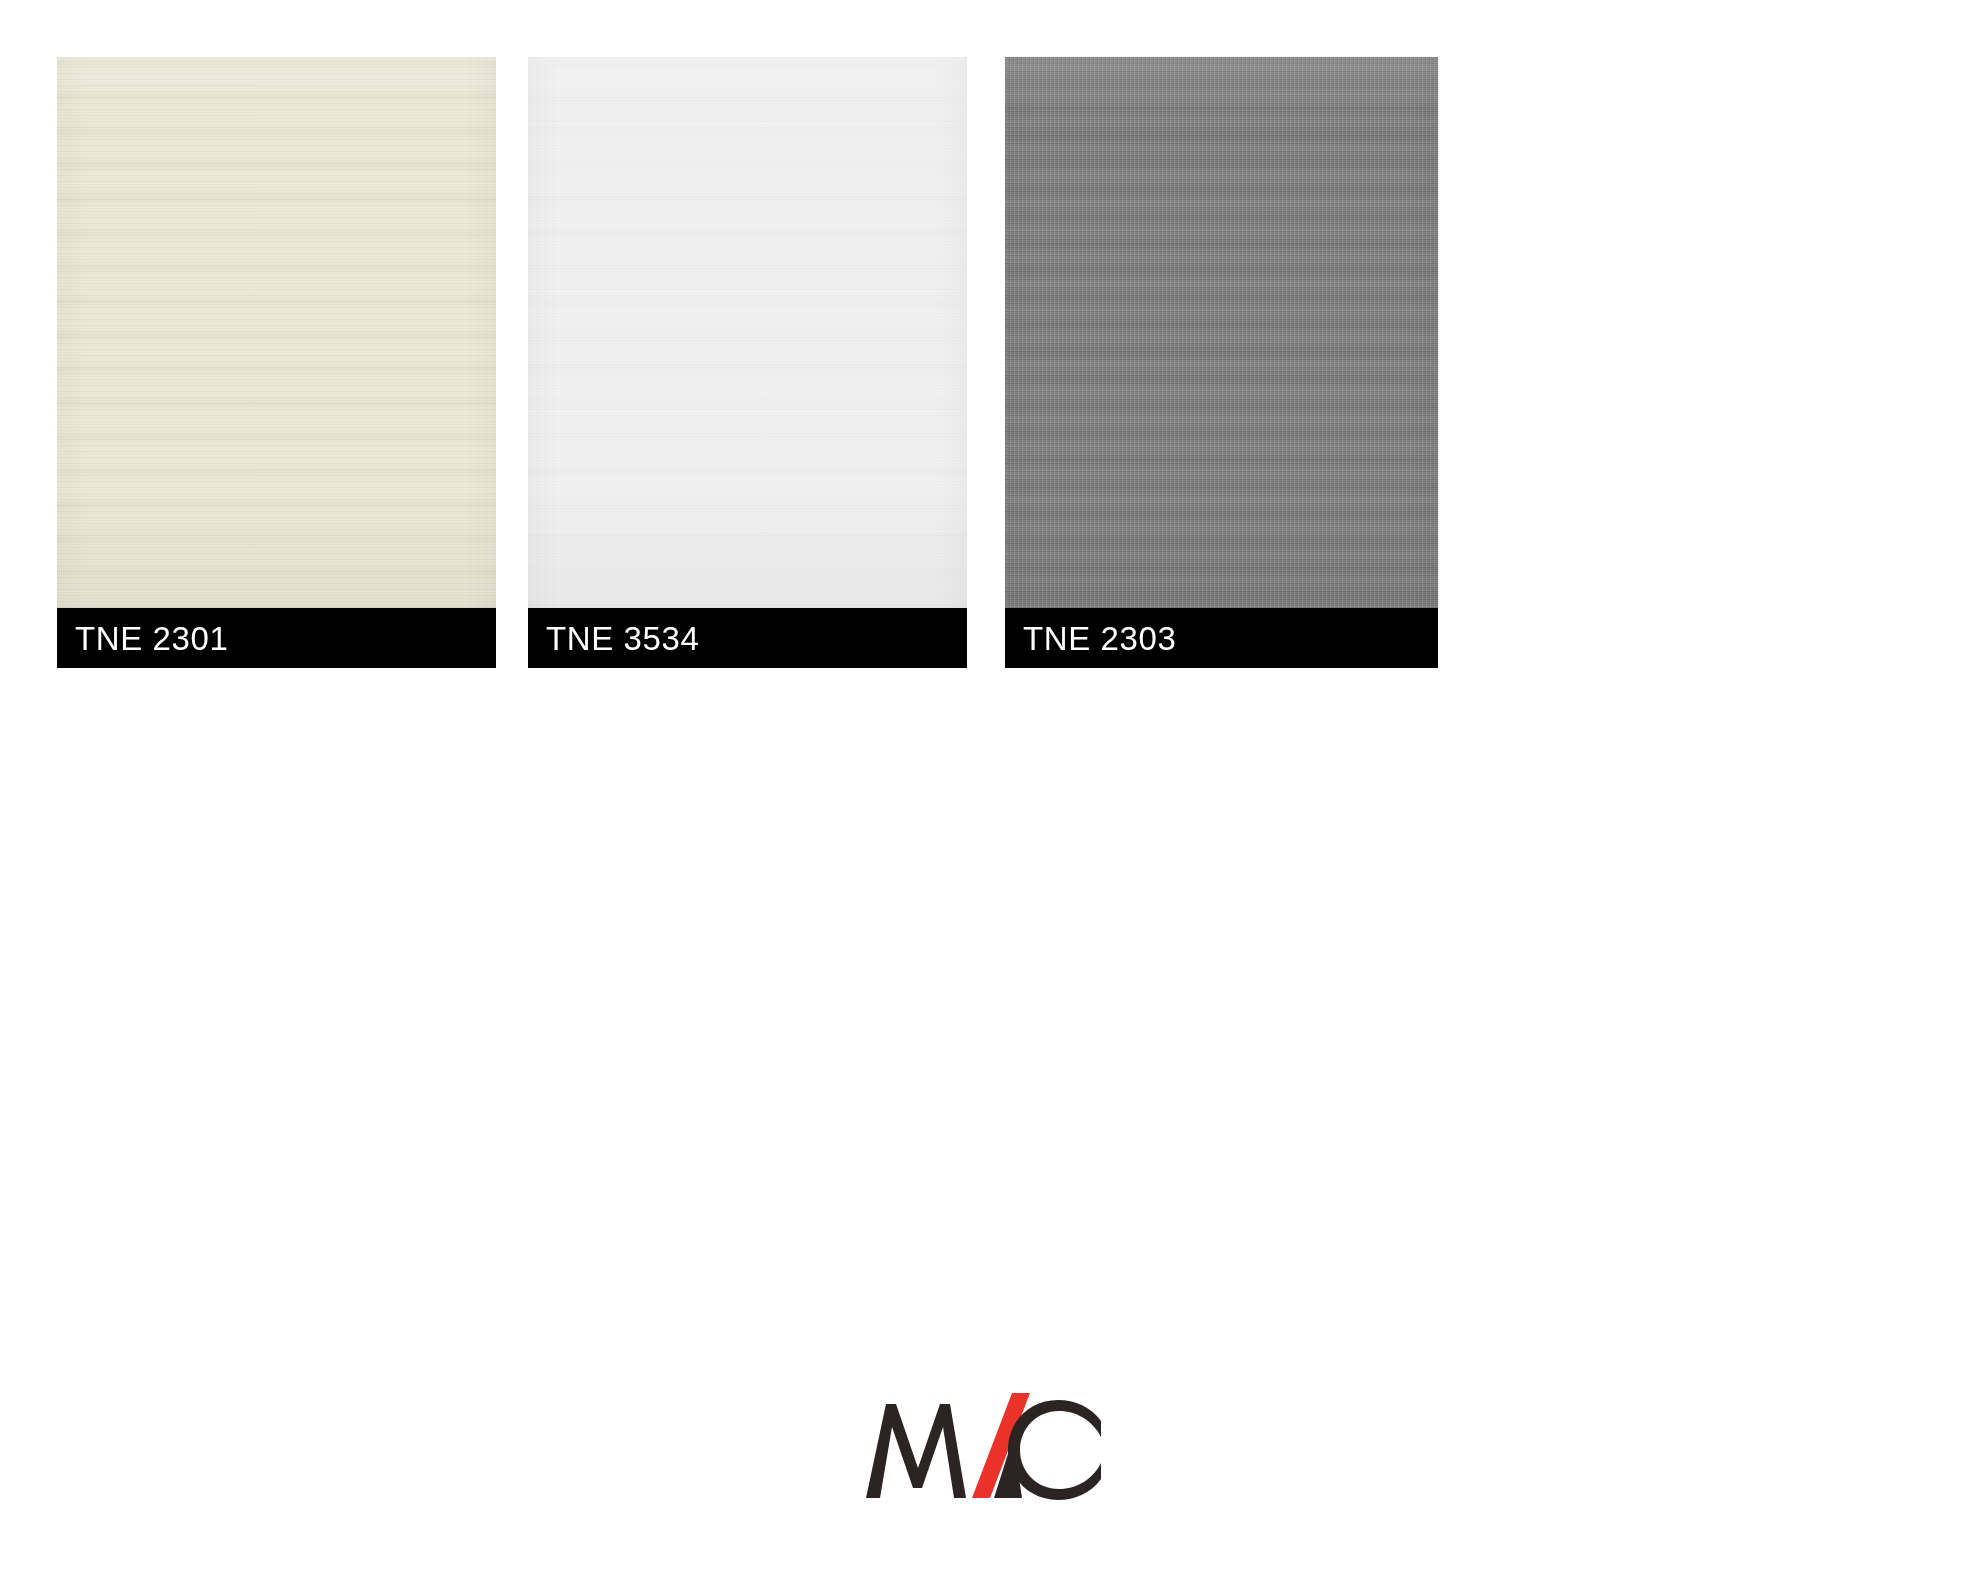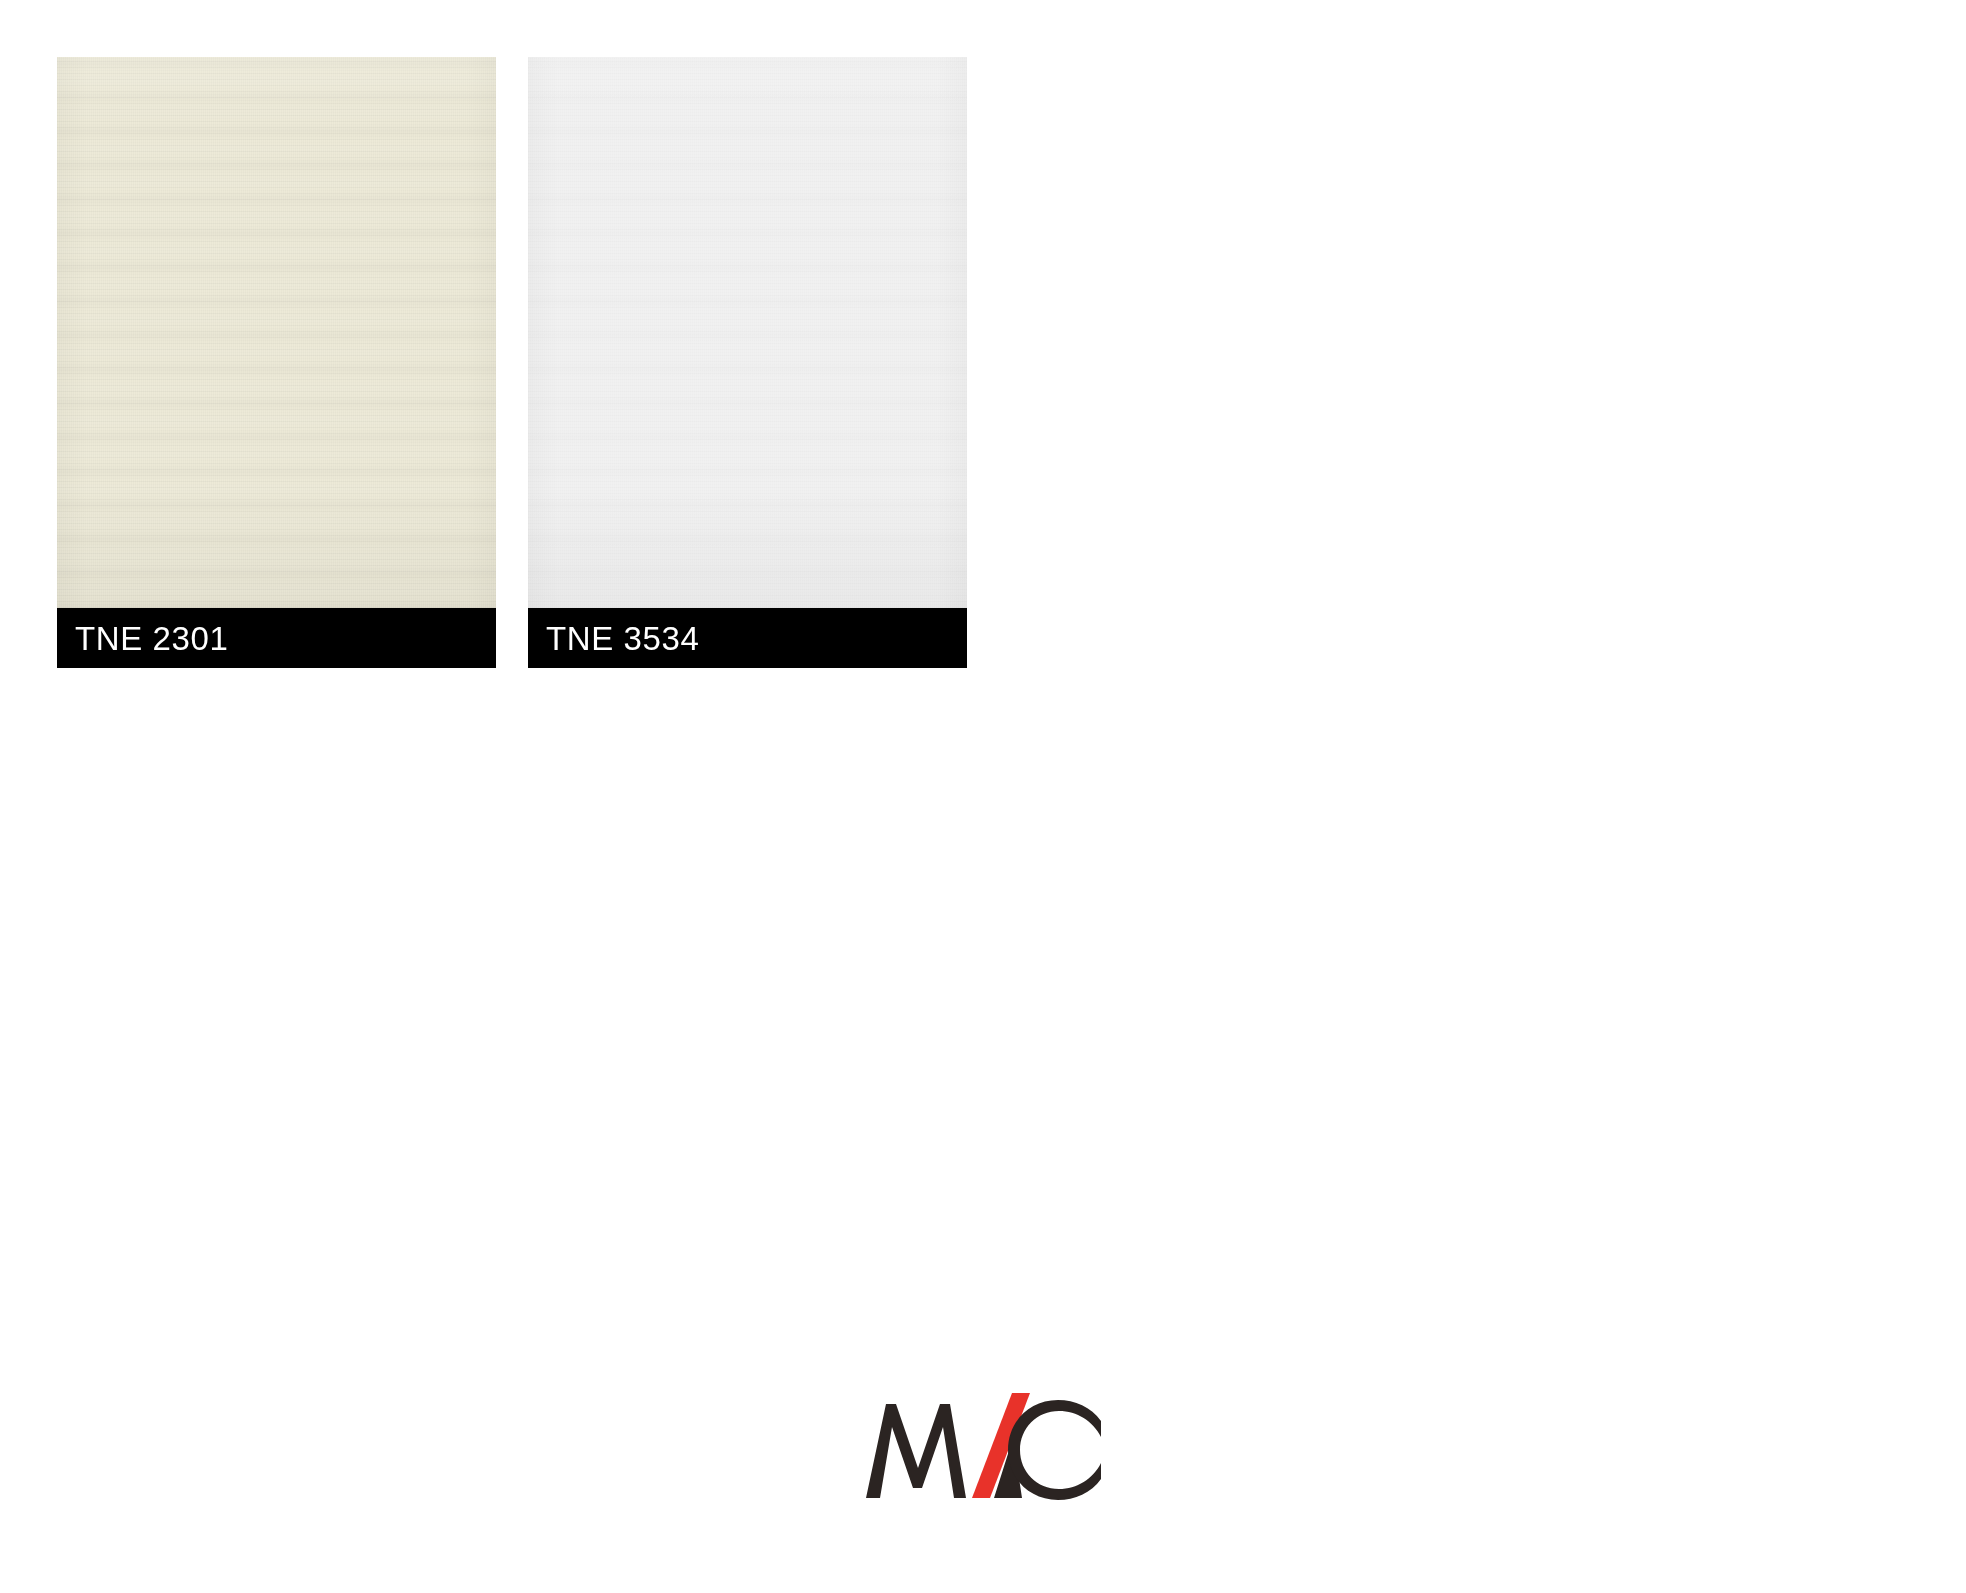--- a/index.html
+++ b/index.html
@@ -199,20 +199,30 @@
       <div class="fill" style="background:#F1F1F1"></div>
       <div class="tex-bands soft"></div>
       <div class="tex-linen soft"></div>
       <div class="tex-shade"></div>
     </div>
     <div class="swatch-label-bar">
       <span class="swatch-label-text">TNE 3534</span>
     </div>
   </div>
 
+  <div class="swatch-card c2">
+    <div class="swatch-image">
+      <div class="fill" style="background:#848484"></div>
+      <div class="tex-weave"></div>
+      <div class="tex-shade"></div>
+    </div>
+    <div class="swatch-label-bar">
+      <span class="swatch-label-text">TNE 2303</span>
+    </div>
+  </div>
 
 </div>
 
 <div id="brand-logo">
   <svg viewBox="0 0 250 115" xmlns="http://www.w3.org/2000/svg">
 
     <path d="M4 108 L24 14 L34 14 L56 78 L78 14 L88 14 L104 108 L92 108 L81 37 L60 98 L51 98 L30 37 L18 108 Z" fill="#2B2422"></path>
 
     <path d="M120 108 L132 108 L151 48 L160 108 L148 108 Z" fill="#2B2422"></path>
     <path d="M108 108 L122 108 L152 14 L138 14 Z" fill="#2B2422" opacity="0"></path>

